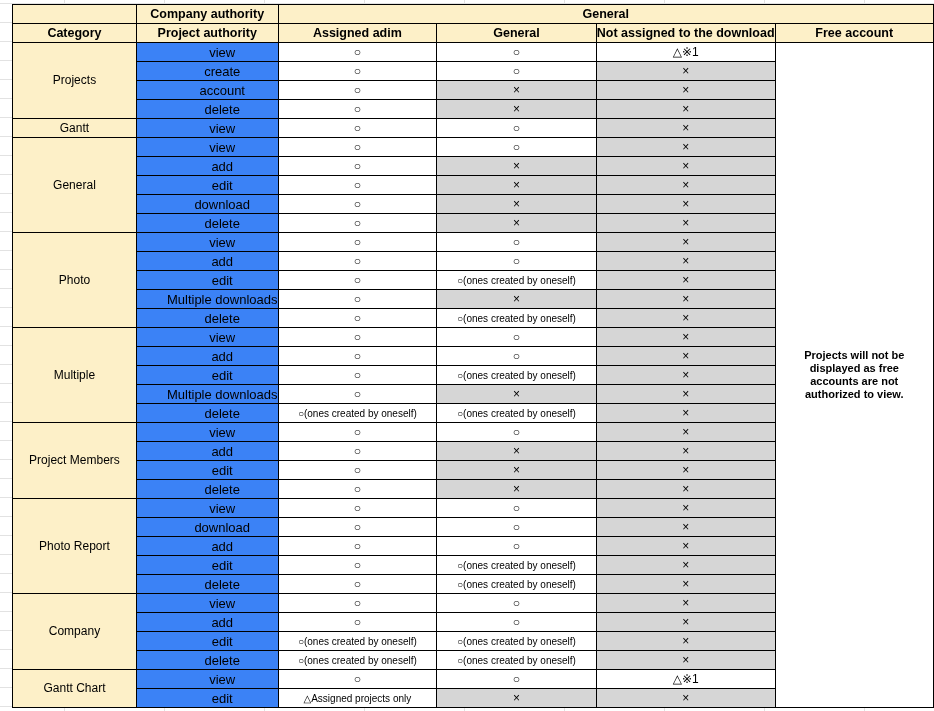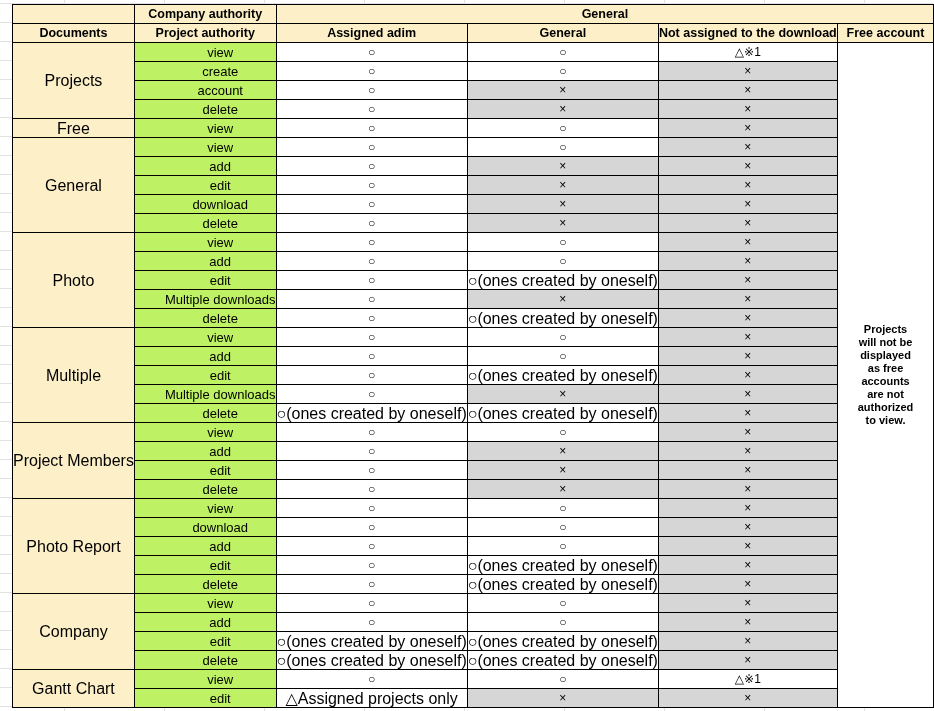--- a/index.html
+++ b/index.html
@@ -3,25 +3,25 @@
 <meta charset="utf-8">
 <style>
   html,body{margin:0;padding:0;background:#fff;}
   body{width:934px;height:711px;position:relative;overflow:hidden;font-family:"Liberation Sans",sans-serif;}
   .grid-bg{position:absolute;inset:0;
     background-image:linear-gradient(to right,#e2e2e2 1px,transparent 1px),linear-gradient(to bottom,#e2e2e2 1px,transparent 1px);
     background-size:100px 19px;background-position:-36px 3px;}
   table{position:absolute;left:12px;top:4px;border-collapse:collapse;table-layout:fixed;}
   td{border:1px solid #000;height:18px;padding:0;text-align:center;vertical-align:middle;font-size:12.5px;color:#000;line-height:13px;overflow:hidden;white-space:nowrap;}
   .hdr{background:#fdf0c8;font-weight:bold;}
-  .cat{background:#fdf0c8;font-size:16px;}
-  .act{background:#bef264;font-size:13px;padding-left:30px;}
+  .cat{background:#fdf0c8;font-size:12px;}
+  .act{background:#3b82f6;font-size:13px;padding-left:30px;}
   .w{background:#fff;}
   .g{background:#d6d6d6;}
-  .small{font-size:16px;}
+  .small{font-size:10px;}
   .free{background:#fff;font-weight:bold;font-size:11px;white-space:normal;line-height:13px;padding:0 20px;}
   .sym{font-size:12px;}
 </style>
 </head>
 <body>
 <div class="grid-bg"></div>
 
 <table>
   <colgroup>
     <col style="width:130px">
@@ -31,21 +31,21 @@
       <col style="width:165px">
       <col style="width:170px">
   </colgroup>
   <tbody id="tbody">
     <tr>
       <td class="hdr"></td>
       <td class="hdr">Company authority</td>
       <td class="hdr" colspan="4">General</td>
     </tr>
     <tr>
-      <td class="hdr">Documents</td>
+      <td class="hdr">Category</td>
       <td class="hdr">Project authority</td>
       <td class="hdr">Assigned adim</td>
       <td class="hdr">General</td>
       <td class="hdr">Not assigned to the download</td>
       <td class="hdr">Free account</td>
     </tr>
   <tr>
         <td class="cat" rowspan="4">Projects</td>
         <td class="act">view</td>
         <td class="w sym">○</td>
@@ -65,21 +65,21 @@
         <td class="g sym">×</td>
         <td class="g sym">×</td>
       </tr>
       <tr>
         <td class="act">delete</td>
         <td class="w sym">○</td>
         <td class="g sym">×</td>
         <td class="g sym">×</td>
       </tr>
       <tr>
-        <td class="cat" rowspan="1">Free</td>
+        <td class="cat" rowspan="1">Gantt</td>
         <td class="act">view</td>
         <td class="w sym">○</td>
         <td class="w sym">○</td>
         <td class="g sym">×</td>
       </tr>
       <tr>
         <td class="cat" rowspan="5">General</td>
         <td class="act">view</td>
         <td class="w sym">○</td>
         <td class="w sym">○</td>

